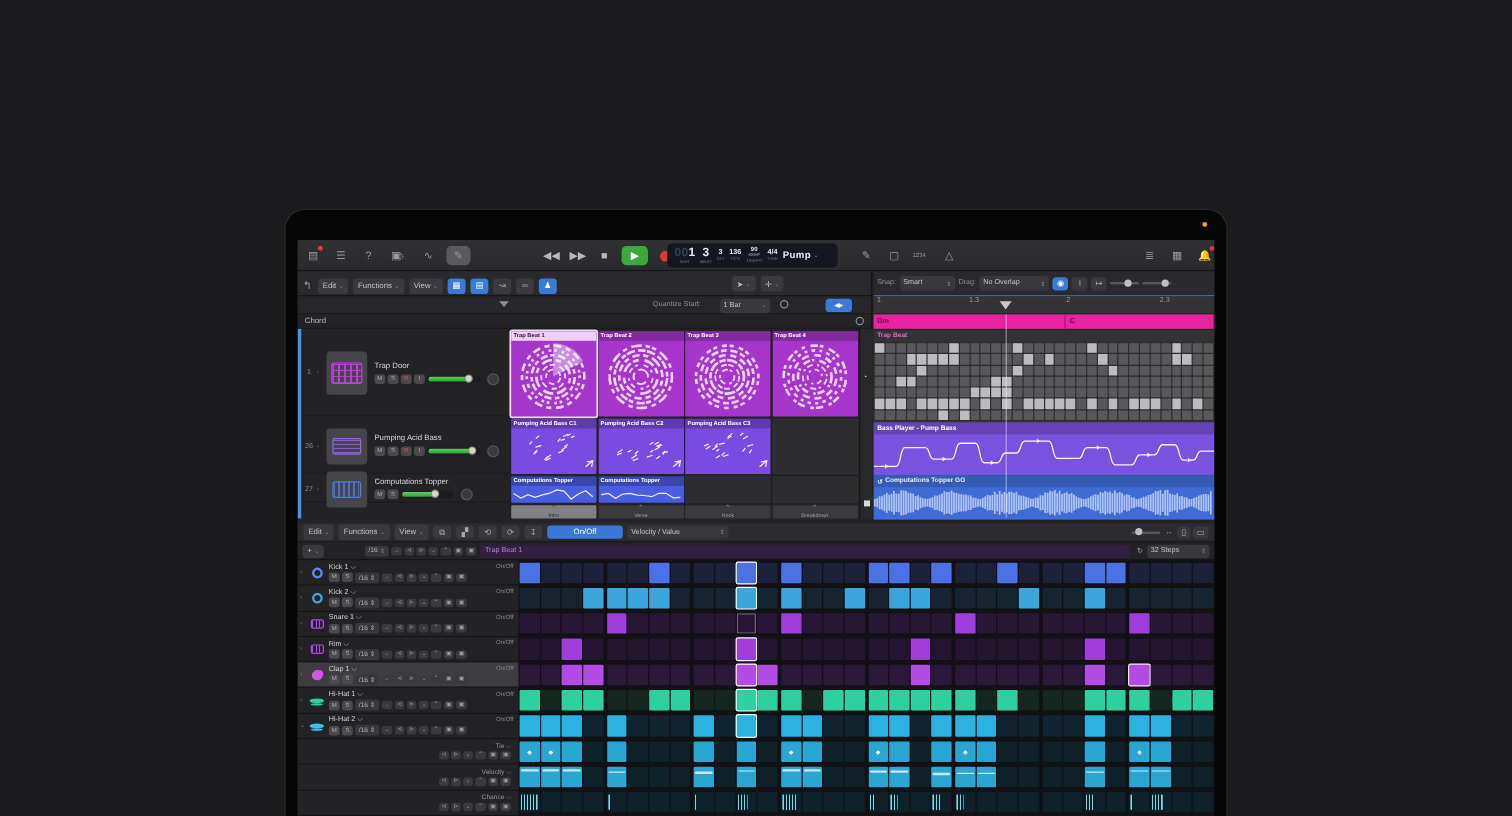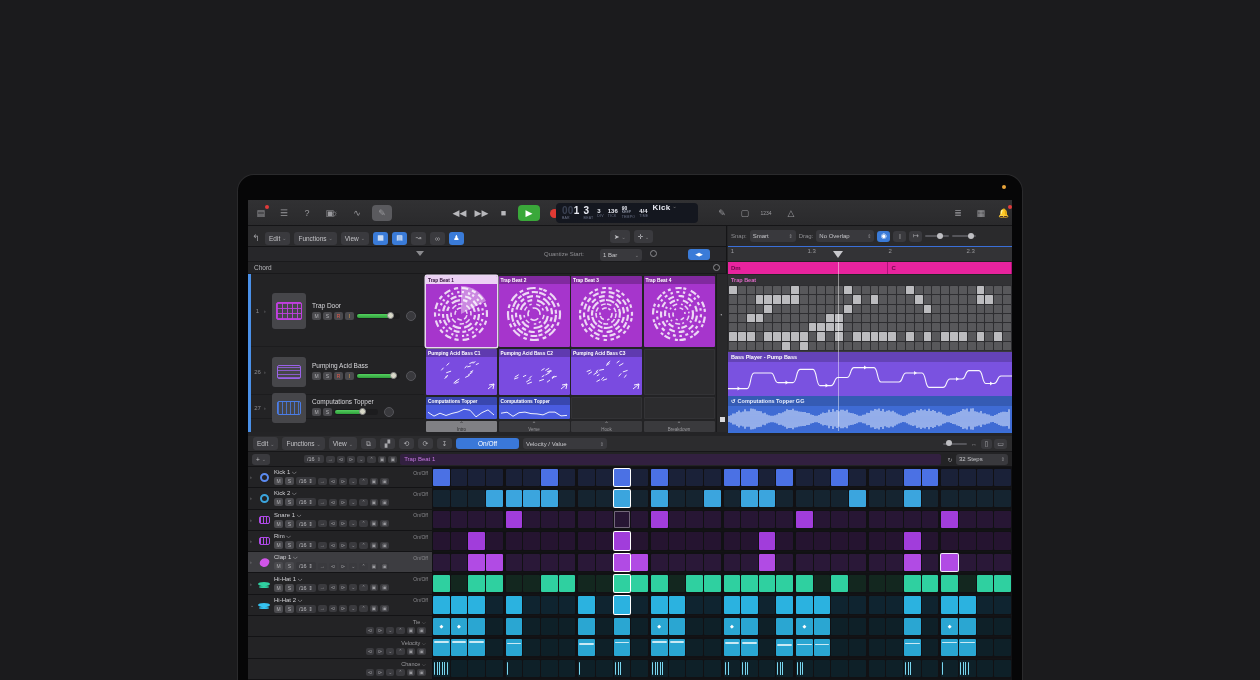--- a/index.html
+++ b/index.html
@@ -16,21 +16,21 @@
   .tb-icon{display:inline-flex;align-items:center;justify-content:center;color:#9a9a9e;font-size:9px;width:16px;height:16px;position:relative;}
   .badge-dot{position:absolute;right:0;top:0;width:4px;height:4px;border-radius:50%;background:#e23a3a;}
   .tb-group{display:flex;gap:7px;align-items:center;position:absolute;top:5px;}
   .tool-active{background:#5a5a5e;border-radius:4px;width:20px;}
   
   .tr-btn{width:15px;height:15px;display:flex;align-items:center;justify-content:center;color:#b8b8bc;font-size:9px;}
   .play-btn{background:#3aa83a;border-radius:4px;color:#fff;width:22px;height:16px;}
   .rec-dot{width:9px;height:9px;border-radius:50%;background:#e03a34;}
   
   #lcd{left:308px;top:3px;width:142px;height:20px;background:#14171f;border-radius:4px;display:flex;align-items:stretch;color:#e8eaf2;padding:1px 4px;}
-  .lcd-seg{display:flex;flex-direction:column;align-items:flex-start;justify-content:center;line-height:1;padding:0 2px;}
+  .lcd-seg{display:flex;flex-direction:column;align-items:center;justify-content:center;line-height:1;padding:0 2px;}
   .lcd-big{font-size:10px;font-weight:bold;letter-spacing:.3px;}
   .lcd-ghost{color:#3a4152;}
   .lcd-lab{font-size:3.5px;color:#6a7186;margin-top:1.5px;letter-spacing:.2px;}
   .lcd-sm{font-size:6px;font-weight:bold;}
   
   #loops-toolbar{left:0;top:26px;width:479px;height:21px;background:#2a2a2c;border-bottom:1px solid #151517;border-right:1px solid #151517;}
   #tracks-toolbar{left:480px;top:26px;width:284px;height:21px;background:#2a2a2c;border-bottom:1px solid #3a6fd8;}
   .menu-btn{display:inline-flex;align-items:center;gap:2px;background:#3a3a3e;color:#c2c2c6;font-size:6.5px;
     border-radius:3px;padding:2px 4px;height:13px;}
   .chev{font-size:5px;color:#8a8a8e;}
@@ -182,21 +182,21 @@
         <div class="lcd-seg">
               <span style="font-size:5px;font-weight:bold">90</span>
               <span style="font-size:3.5px;color:#aeb4c6">KEEP</span>
               <span class="lcd-lab">TEMPO</span>
             </div>
         <div class="lcd-seg">
               <span class="lcd-sm">4/4</span>
               <span class="lcd-lab">TIME</span>
             </div>
         <div class="lcd-seg" style="flex-direction:row;gap:2px">
-              <span class="lcd-big" style="font-size:8px">Kick</span>
+              <span class="lcd-big" style="font-size:8px">Pump</span>
               <span class="chev">⌄</span>
             </div>
       </div>
       <div class="tb-group" style="left:466px">
         <span class="tb-icon">✎</span>
         <span class="tb-icon">▢</span>
       </div>
       <div class="tb-group" style="left:508px">
         <span class="tb-icon" style="font-size:5px;width:20px">1234</span>
         <span class="tb-icon">△</span>

